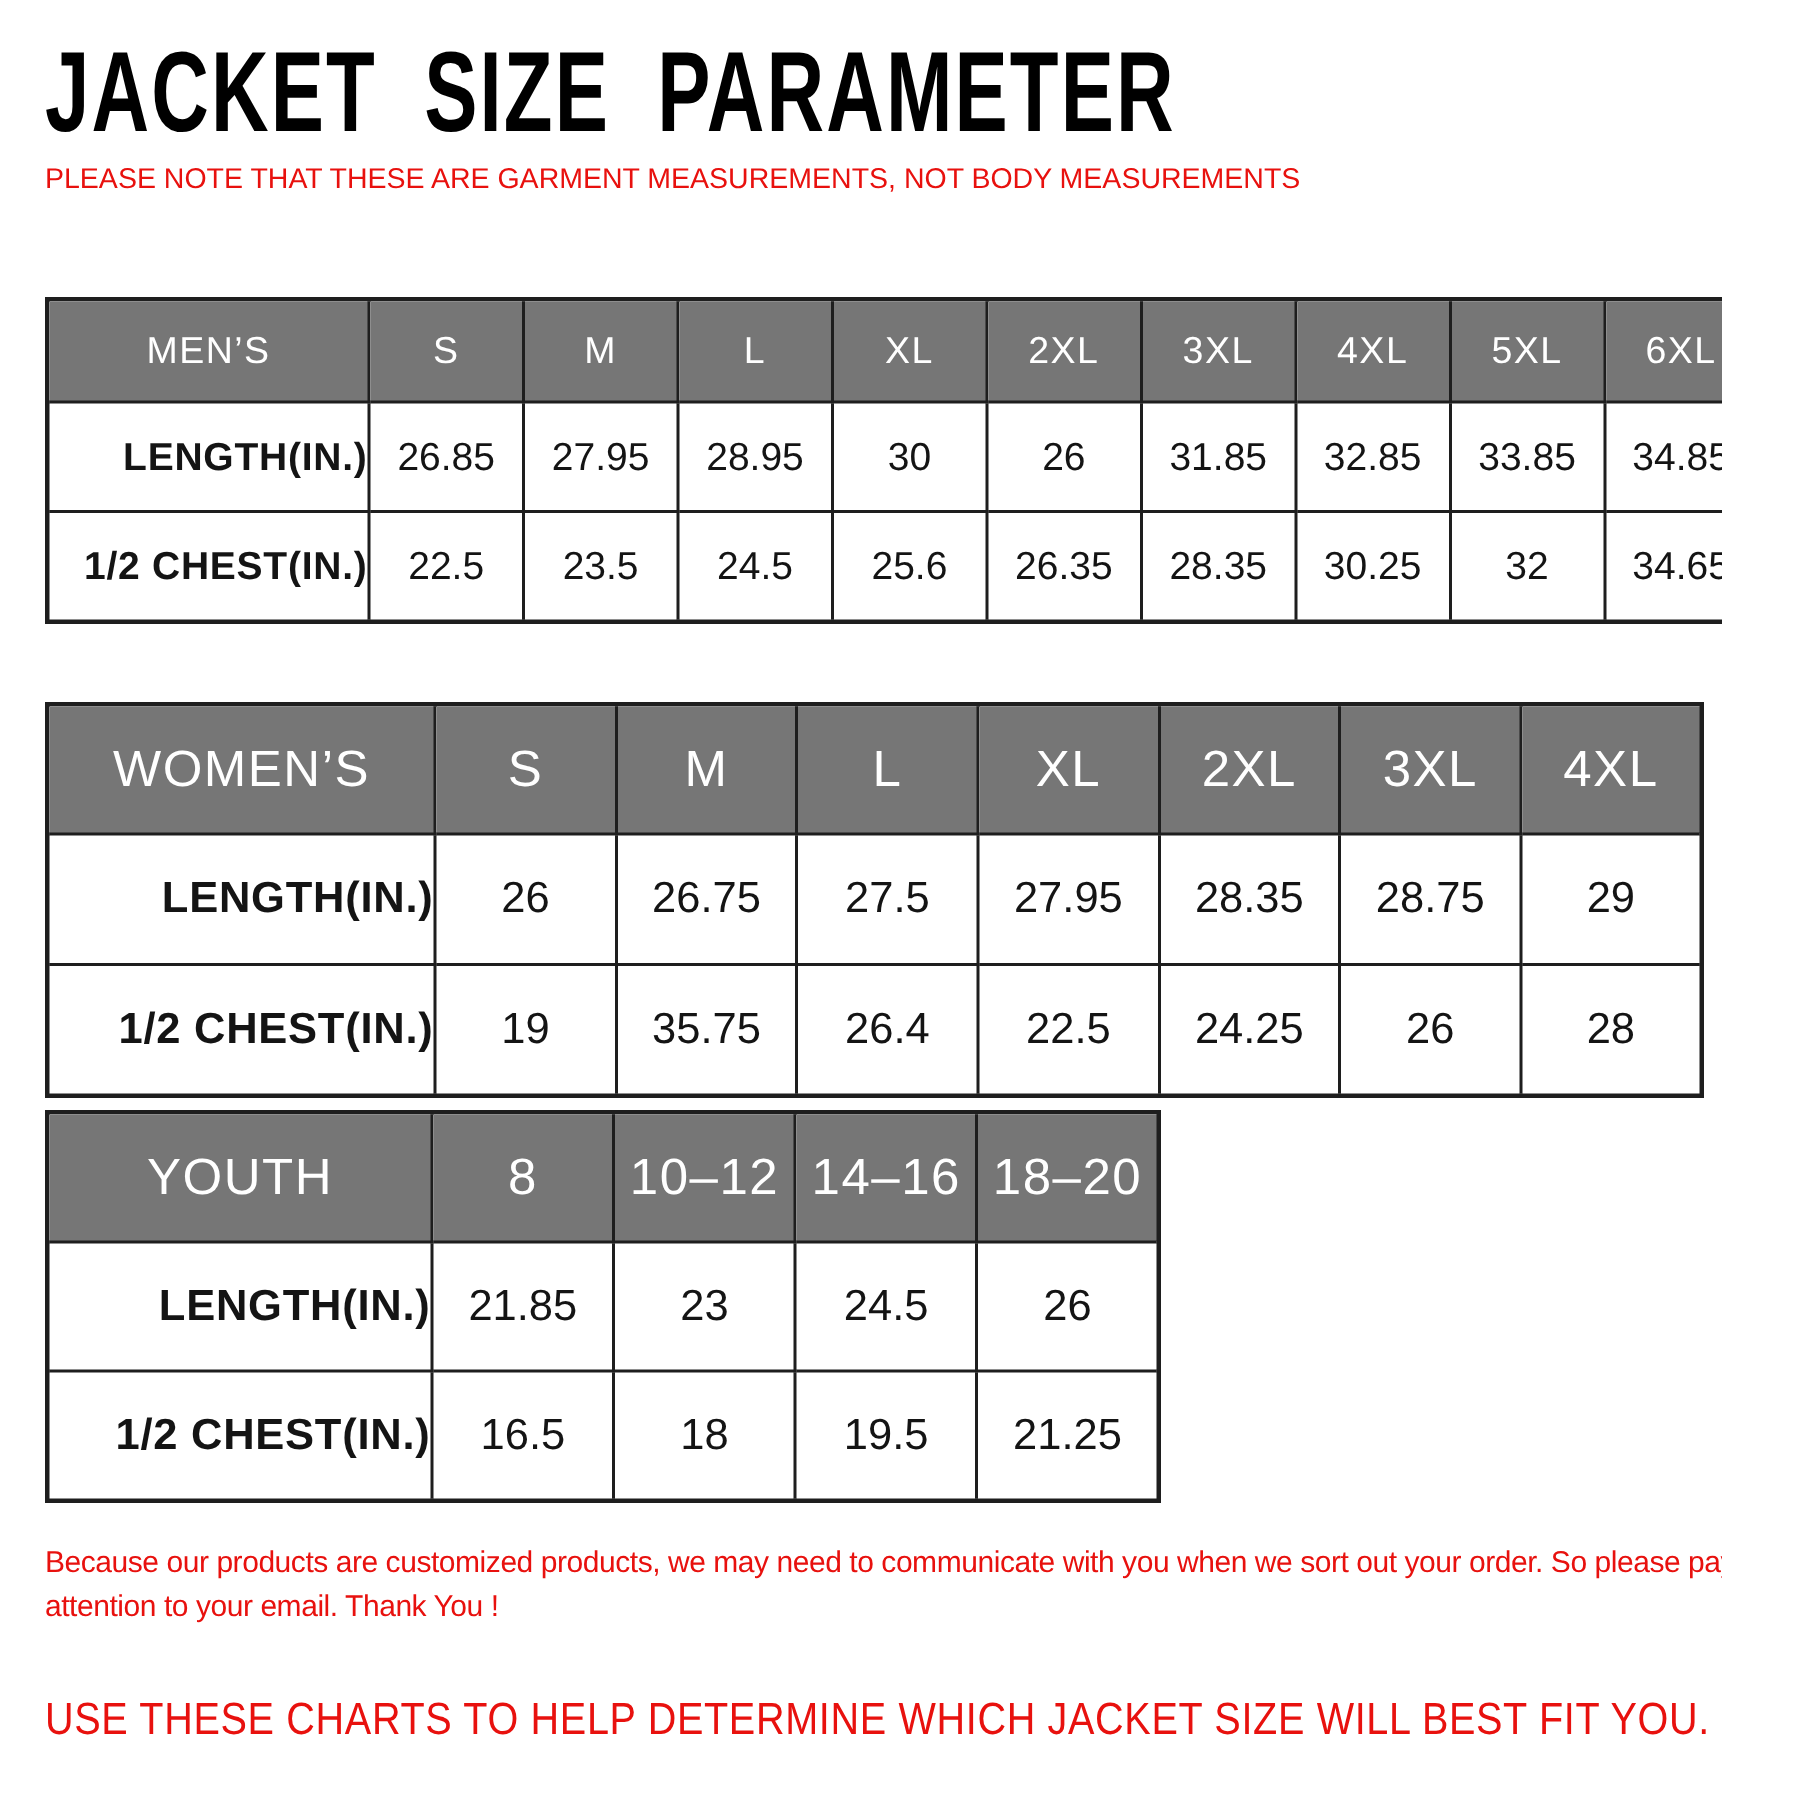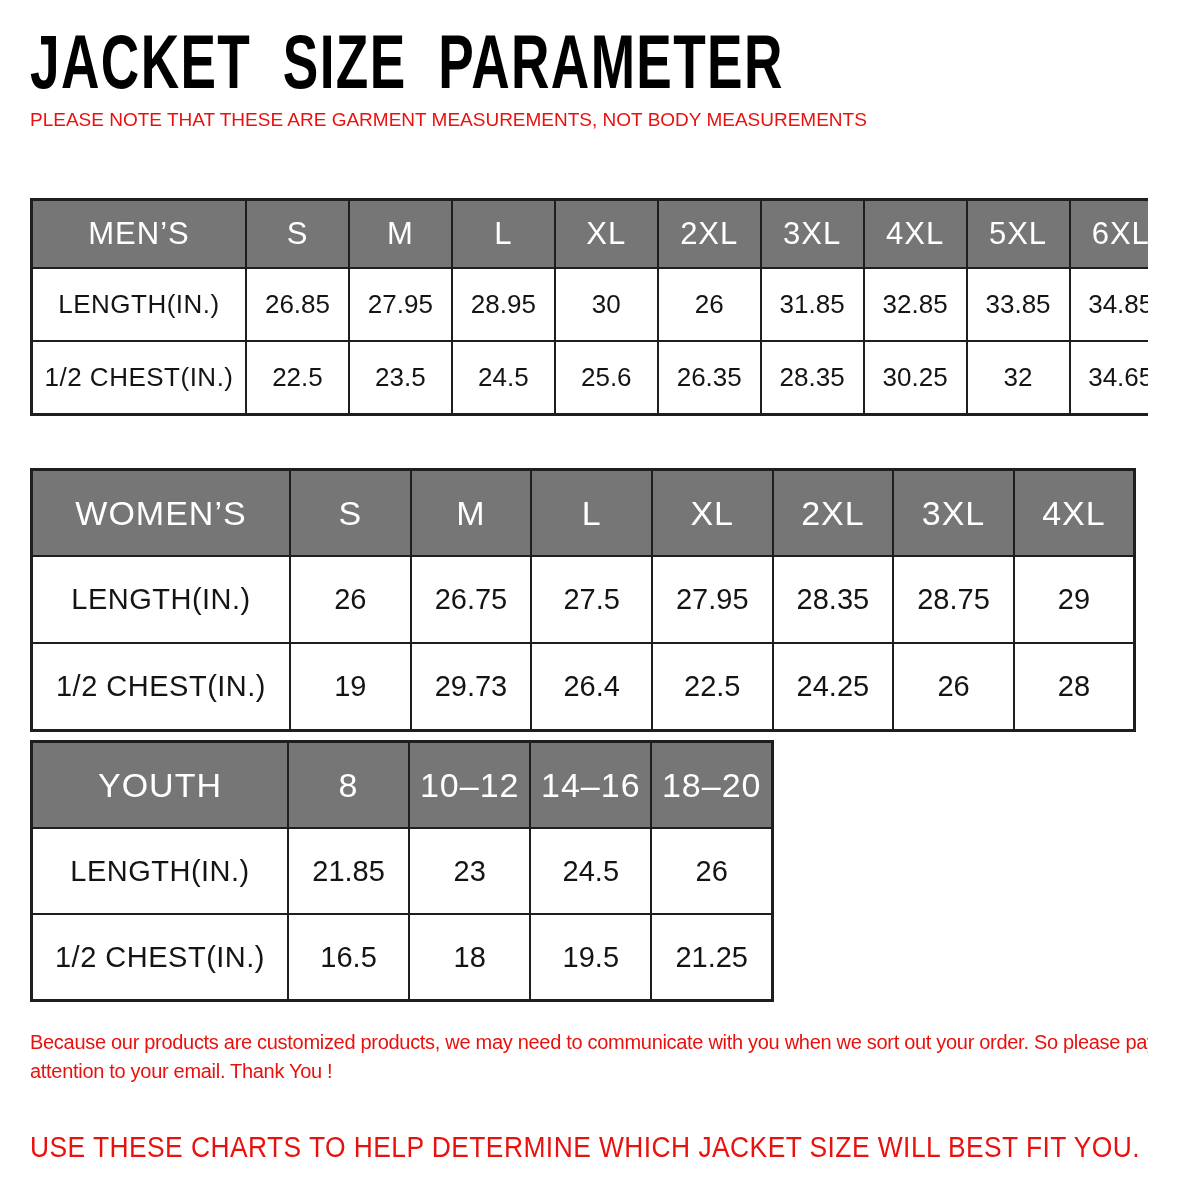--- a/index.html
+++ b/index.html
@@ -58,25 +58,25 @@
     padding: 0;
     overflow: hidden;
   }
   .size-table th {
     background: #767676;
     color: #ffffff;
     font-weight: 500;
     letter-spacing: 1px;
   }
   .size-table td { color: #141414; font-weight: 400; }
-  .size-table td.label-cell { font-weight: 400; letter-spacing: 0.5px; }
+  .size-table td.label-cell { font-weight: 700; letter-spacing: 0.5px; text-align: right; }
 
   
   .table-0 { left: 30px; top: 198px; width: 1144px; }
-  .table-0 th { height: 66px; font-size: 31px; }
+  .table-0 th { height: 66px; font-size: 25px; }
   .table-0 td { height: 71px; font-size: 26px; }
   .table-0 .name-cell, .table-0 .label-cell { width: 212px; }
 
   
   .table-1 { left: 30px; top: 468px; width: 1106px; }
   .table-1 th { height: 84px; font-size: 34px; }
   .table-1 td { height: 85px; font-size: 29px; }
   .table-1 .name-cell, .table-1 .label-cell { width: 256px; }
 
   
@@ -178,21 +178,21 @@
             <td>26.75</td>
             <td>27.5</td>
             <td>27.95</td>
             <td>28.35</td>
             <td>28.75</td>
             <td>29</td>
           </tr>
           <tr>
             <td class="label-cell">1/2 CHEST(IN.)</td>
             <td>19</td>
-            <td>29.73</td>
+            <td>35.75</td>
             <td>26.4</td>
             <td>22.5</td>
             <td>24.25</td>
             <td>26</td>
             <td>28</td>
           </tr>
         </tbody>
       </table>
       <table class="size-table table-2">
         <thead>

